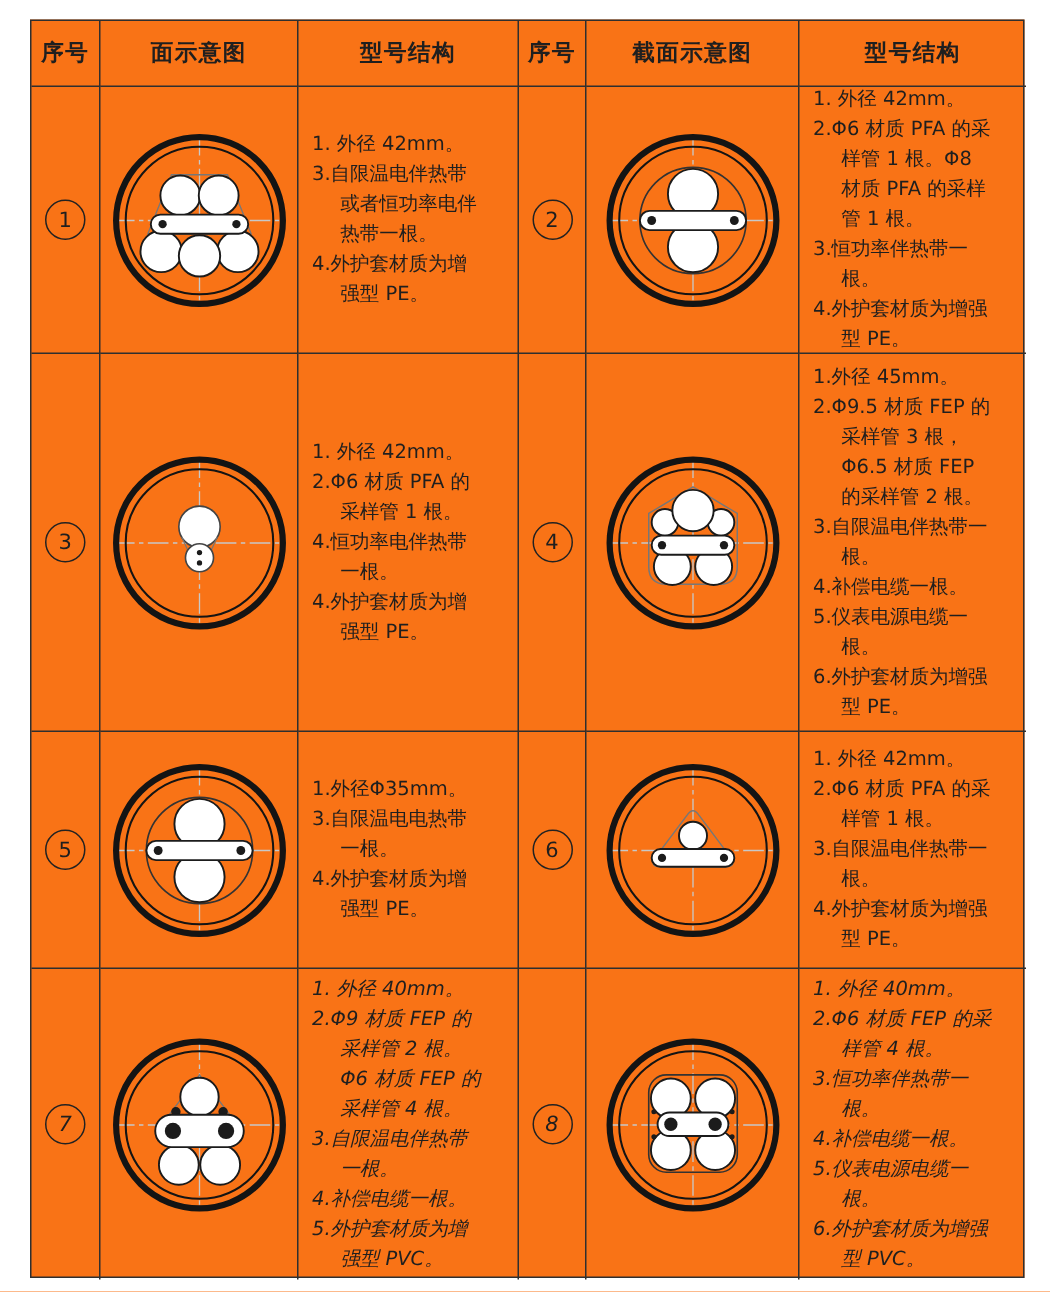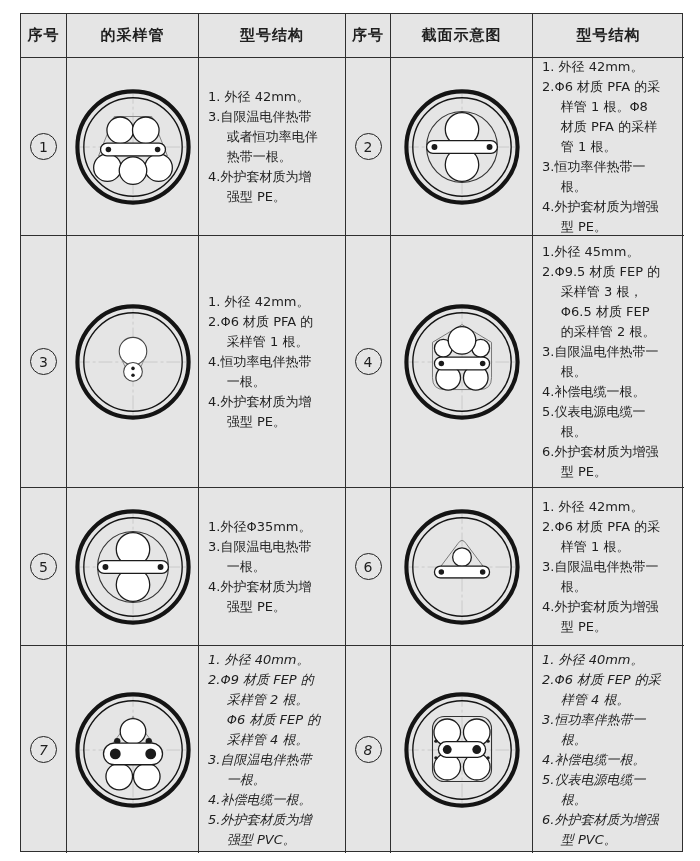--- a/index.html
+++ b/index.html
@@ -13,21 +13,21 @@
   }
   .table{
     position:absolute;
     left:20px;top:13px;
     width:663px;height:839px;
     display:grid;
     grid-template-columns:46px 132px 147px 45px 142px 151px;
     grid-template-rows:44px 178px 252px 158px 207px;
     border:1.5px solid #2f2f2f;
     box-sizing:border-box;
-    background:#e5e5e5;
+    background:#f97316;
   }
   .cell{
     border-right:1px solid #2f2f2f;
     border-bottom:1px solid #2f2f2f;
     box-sizing:border-box;
     display:flex;
     align-items:center;
     justify-content:center;
     overflow:hidden;
   }
@@ -59,21 +59,21 @@
     text-indent:-1.45em;
   }
   svg.xsec{width:122px;height:122px;display:block;}
 </style>
 </head>
 <body>
 
 <div class="table">
 
   <div class="cell th">序号</div>
-  <div class="cell th">的采样管</div>
+  <div class="cell th">面示意图</div>
   <div class="cell th">型号结构</div>
   <div class="cell th">序号</div>
   <div class="cell th">截面示意图</div>
   <div class="cell th">型号结构</div>
 
   <div class="cell num">
       <span class="circ">1</span>
     </div>
   <div class="cell diag">
       <svg class="xsec" viewBox="0 0 124 124">

